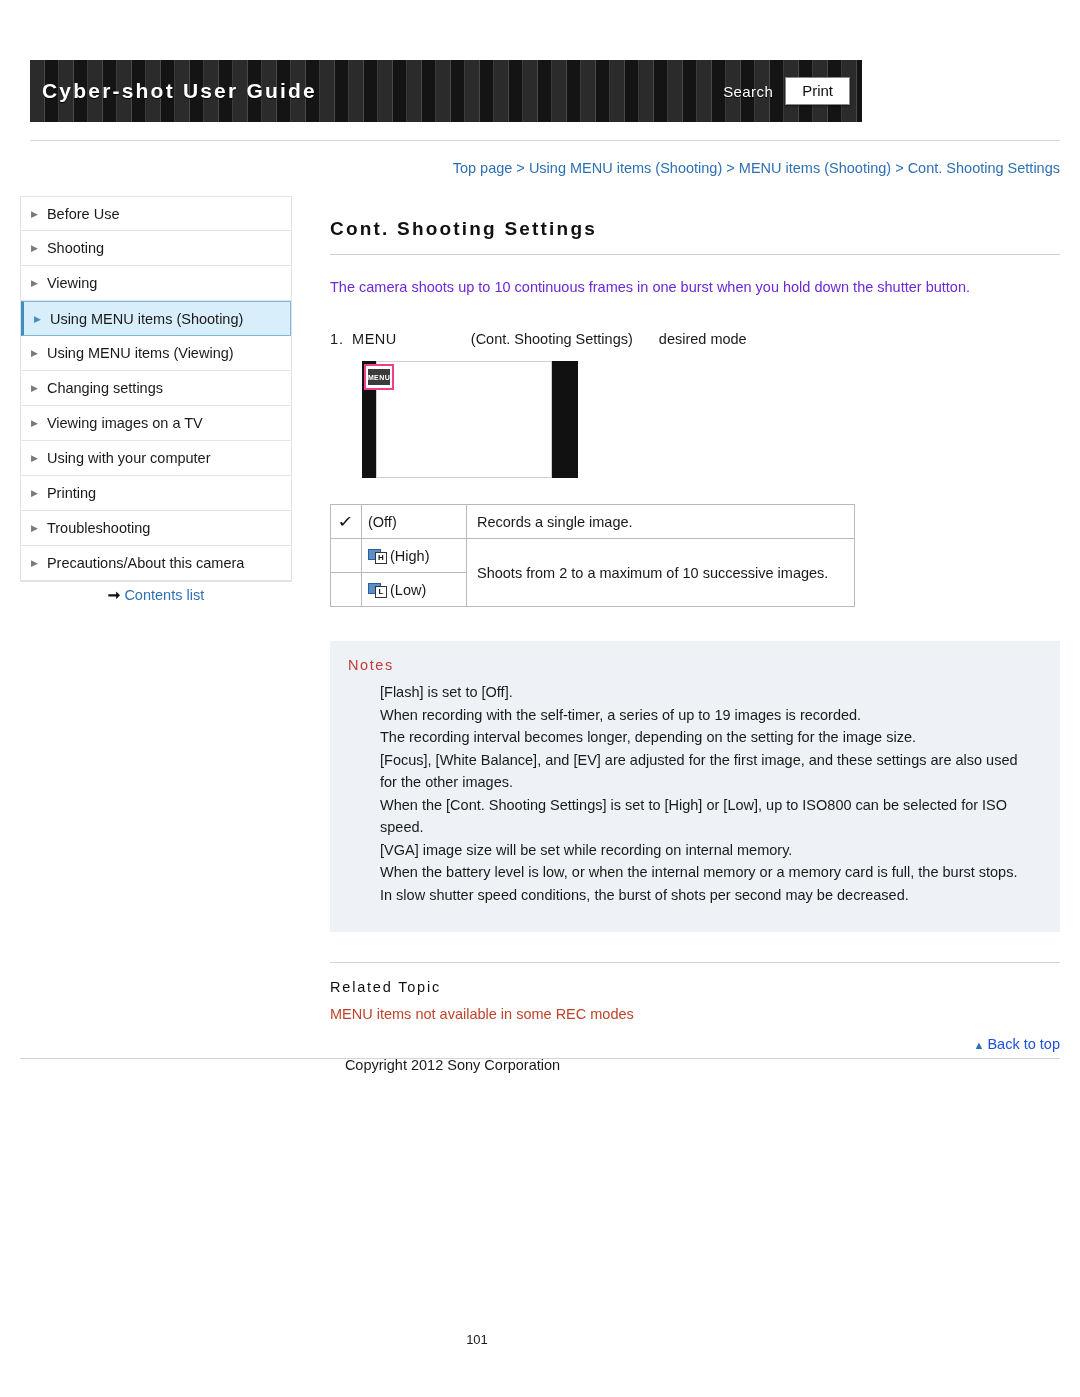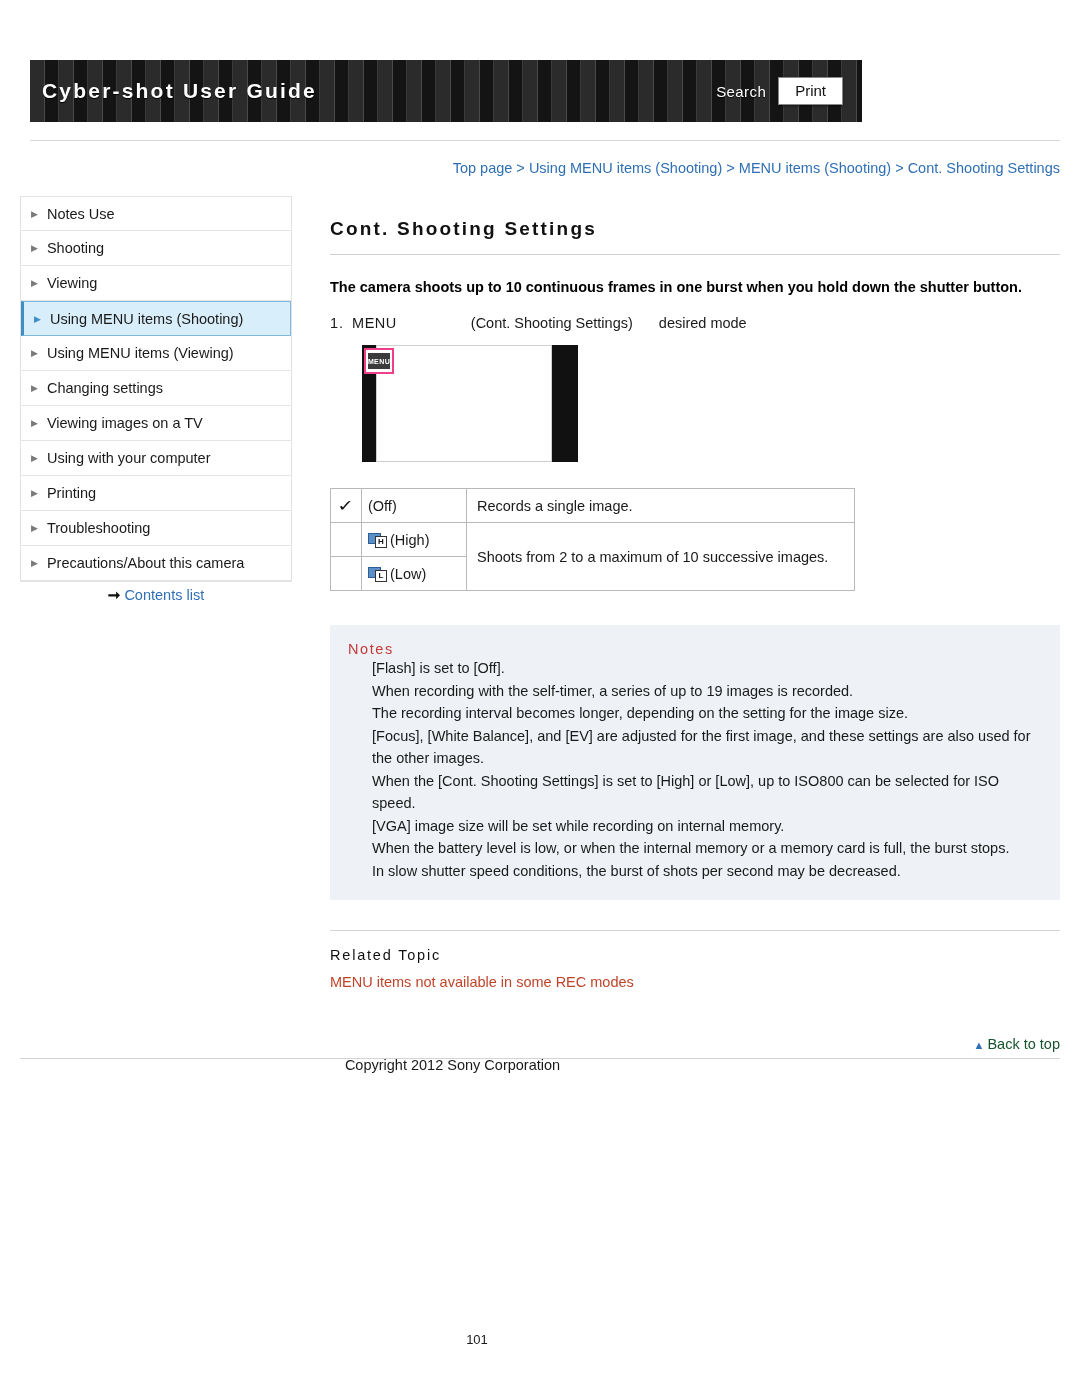--- a/index.html
+++ b/index.html
@@ -40,21 +40,21 @@
     margin-left: 6px;
     padding-left: 0px;
     text-shadow: 0 1px 1px #000;
   }
   .header-left-pad { width: 6px; }
   .header-right {
     margin-left: auto;
     display: flex;
     align-items: center;
     gap: 12px;
-    padding-right: 19px;
+    padding-right: 12px;
   }
   .search-link {
     color: #ffffff;
     font-size: 15px;
     text-decoration: none;
     letter-spacing: 0.4px;
     text-shadow: 0 1px 1px #000;
   }
   .print-button {
     background: #ffffff;
@@ -166,24 +166,23 @@
     margin: 0 0 14px 0;
   }
   .title-rule {
     height: 1px;
     background: #cfcfcf;
     width: 730px;
     margin-bottom: 22px;
   }
   .intro {
     font-size: 14.5px;
-    color: #000000;
-    margin-bottom: 18px;
+    color: #6d28d9;
+    margin-bottom: 34px;
     line-height: 1.4;
-    font-weight: bold;
   }
   .step {
     font-size: 14.5px;
     color: #1a1a1a;
     display: flex;
     align-items: center;
     margin-bottom: 14px;
   }
   .step .step-num { letter-spacing: 1px; }
   .step .step-menu { margin-left: 8px; letter-spacing: 0.5px; }
@@ -281,21 +280,21 @@
     width: 730px;
     box-sizing: border-box;
     padding: 16px 16px 18px 18px;
   }
   .notes-title {
     color: #c13a3a;
     font-size: 14.5px;
     letter-spacing: 1.6px;
   }
   .notes ul {
-    margin: 0;
+    margin: 8px;
     padding-left: 24px;
     list-style: none;
   }
   .notes li {
     font-size: 14.5px;
     color: #1a1a1a;
     line-height: 1.55;
     position: relative;
   }
 
@@ -319,21 +318,21 @@
   }
 
   .back-to-top {
     position: absolute;
     left: 330px;
     top: 1036px;
     width: 730px;
     text-align: right;
     font-size: 14.5px;
   }
-  .back-to-top a { color: #14532d; text-decoration: none; }
+  .back-to-top a { color: #1d4ed8; text-decoration: none; }
   .bt-tri {
     color: #2f6fb5;
     font-size: 11px;
     margin-right: 3px;
   }
   .footer-rule {
     position: absolute;
     left: 20px;
     top: 1058px;
     width: 1040px;
@@ -372,21 +371,21 @@
 </div>
 <div class="header-underline"></div>
 
 <div class="breadcrumb">
   <a href="#">Top page</a><span class="sep"> &gt; </span><a href="#">Using MENU items (Shooting)</a><span class="sep"> &gt; </span><a href="#">MENU items (Shooting)</a><span class="sep"> &gt; </span><span class="current">Cont. Shooting Settings</span>
 </div>
 
 <div class="sidebar">
   <div class="side-item">
     <span class="arrow">▶</span>
-    <span>Notes Use</span>
+    <span>Before Use</span>
   </div>
   <div class="side-item">
     <span class="arrow">▶</span>
     <span>Shooting</span>
   </div>
   <div class="side-item">
     <span class="arrow">▶</span>
     <span>Viewing</span>
   </div>
   <div class="side-item active">

